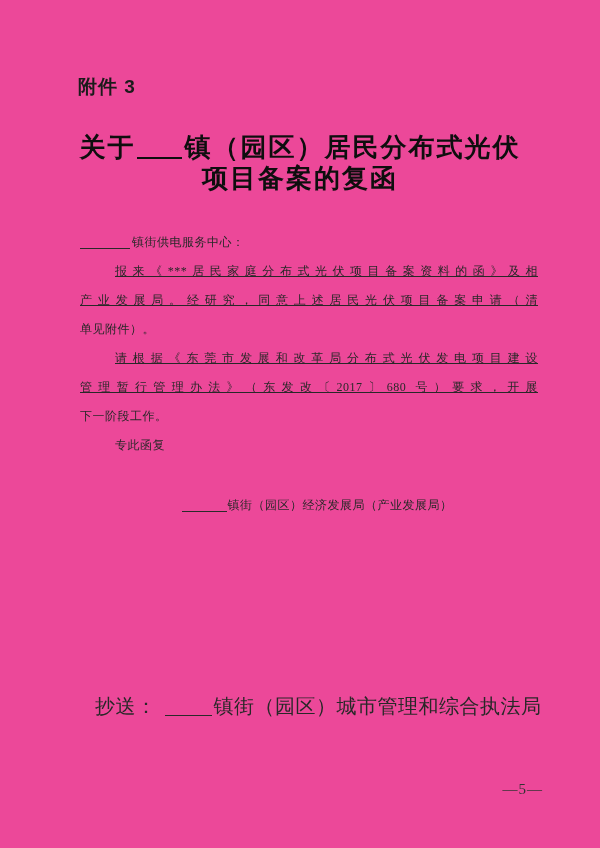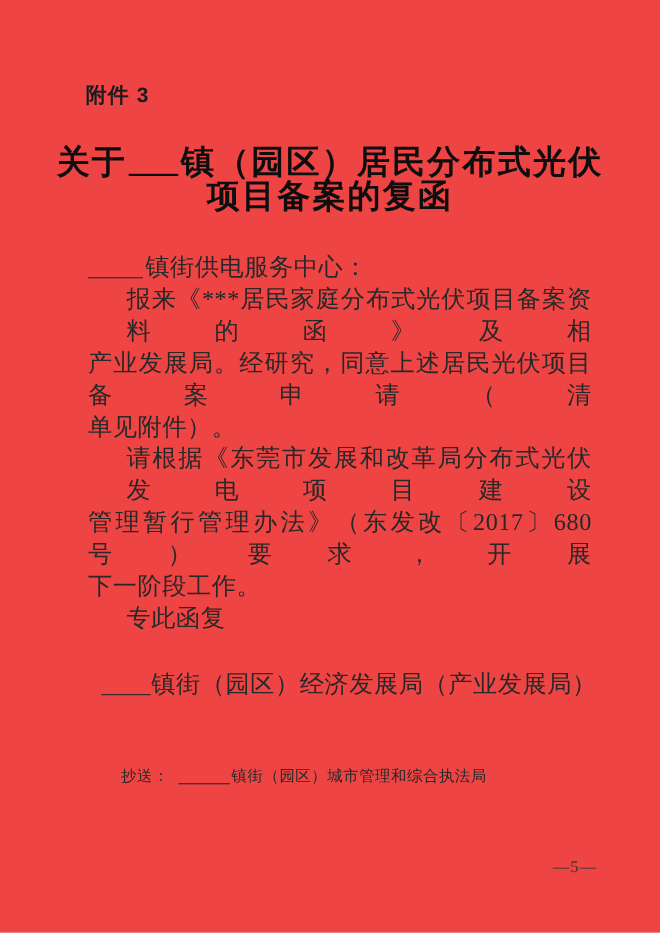--- a/index.html
+++ b/index.html
@@ -5,21 +5,21 @@
   html, body {
     margin: 0;
     padding: 0;
     background: #e9e9e9;
   }
   .page {
     position: relative;
     width: 600px;
     height: 848px;
     margin: 0 auto;
-    background: #ef4444;
+    background: #ec4899;
     overflow: hidden;
     font-family: "Liberation Serif", "DejaVu Serif", serif;
     color: #262626;
   }
   .attachment {
     position: absolute;
     left: 78px;
     top: 74px;
     font-family: "Liberation Sans", "DejaVu Sans", sans-serif;
     font-weight: 700;
@@ -27,21 +27,21 @@
     letter-spacing: 1px;
     color: #1b1b1b;
   }
   .title {
     position: absolute;
     left: 0;
     right: 0;
     top: 132px;
     text-align: center;
     font-weight: 700;
-    font-size: 30px;
+    font-size: 26px;
     line-height: 31px;
     letter-spacing: 2px;
     color: #0e0e0e;
   }
   .blank {
     display: inline-block;
     height: 2px;
     border-bottom: 1.6px solid #2a2a2a;
     vertical-align: -3px;
   }
@@ -49,48 +49,49 @@
     width: 45px;
     border-bottom-width: 2.2px;
     border-bottom-color: #0e0e0e;
     margin: 0 3px 0 1px;
   }
   .body {
     position: absolute;
     left: 80px;
     top: 228px;
     width: 458px;
-    font-size: 22px;
+    font-size: 12px;
     line-height: 29px;
     letter-spacing: 0.5px;
     color: #282828;
   }
   .line { min-height: 29px; }
   .full {
     text-align: justify;
     text-align-last: justify;
     word-break: break-all;
+    text-decoration: underline;
   }
   .indent { padding-left: 35px; }
   .blank-salutation { width: 50px; margin-right: 2px; }
   .signature {
     margin-top: 31px;
     margin-right: -16px;
     text-align: center;
   }
   .blank-signature { width: 45px; margin-right: 1px; }
   .date {
     text-align: center;
     padding-left: 136px;
   }
   .cc {
     position: absolute;
-    left: 110px;
+    left: 95px;
     top: 692px;
-    font-size: 14px;
+    font-size: 20px;
     line-height: 29px;
     letter-spacing: 0.5px;
     color: #282828;
   }
   .blank-cc { width: 47px; margin: 0 2px 0 8px; }
   .pagenum {
     position: absolute;
     right: 57px;
     top: 781px;
     font-size: 15px;

